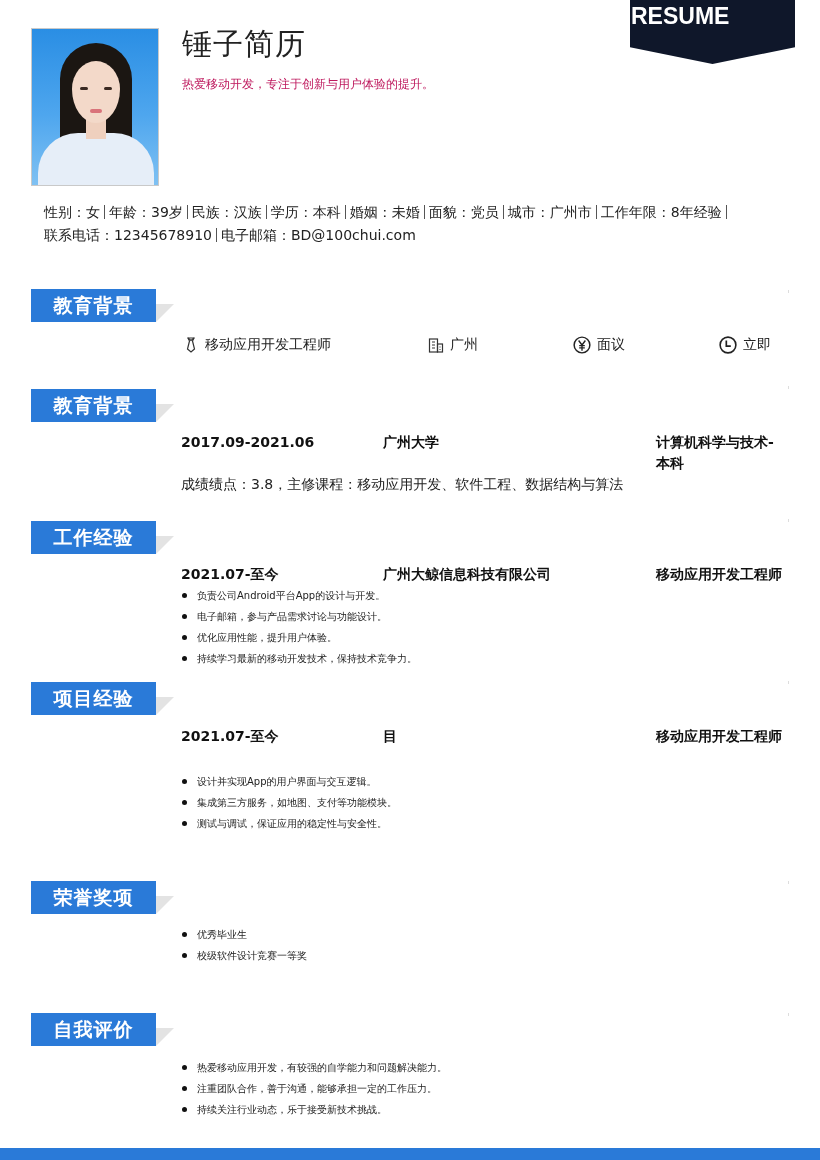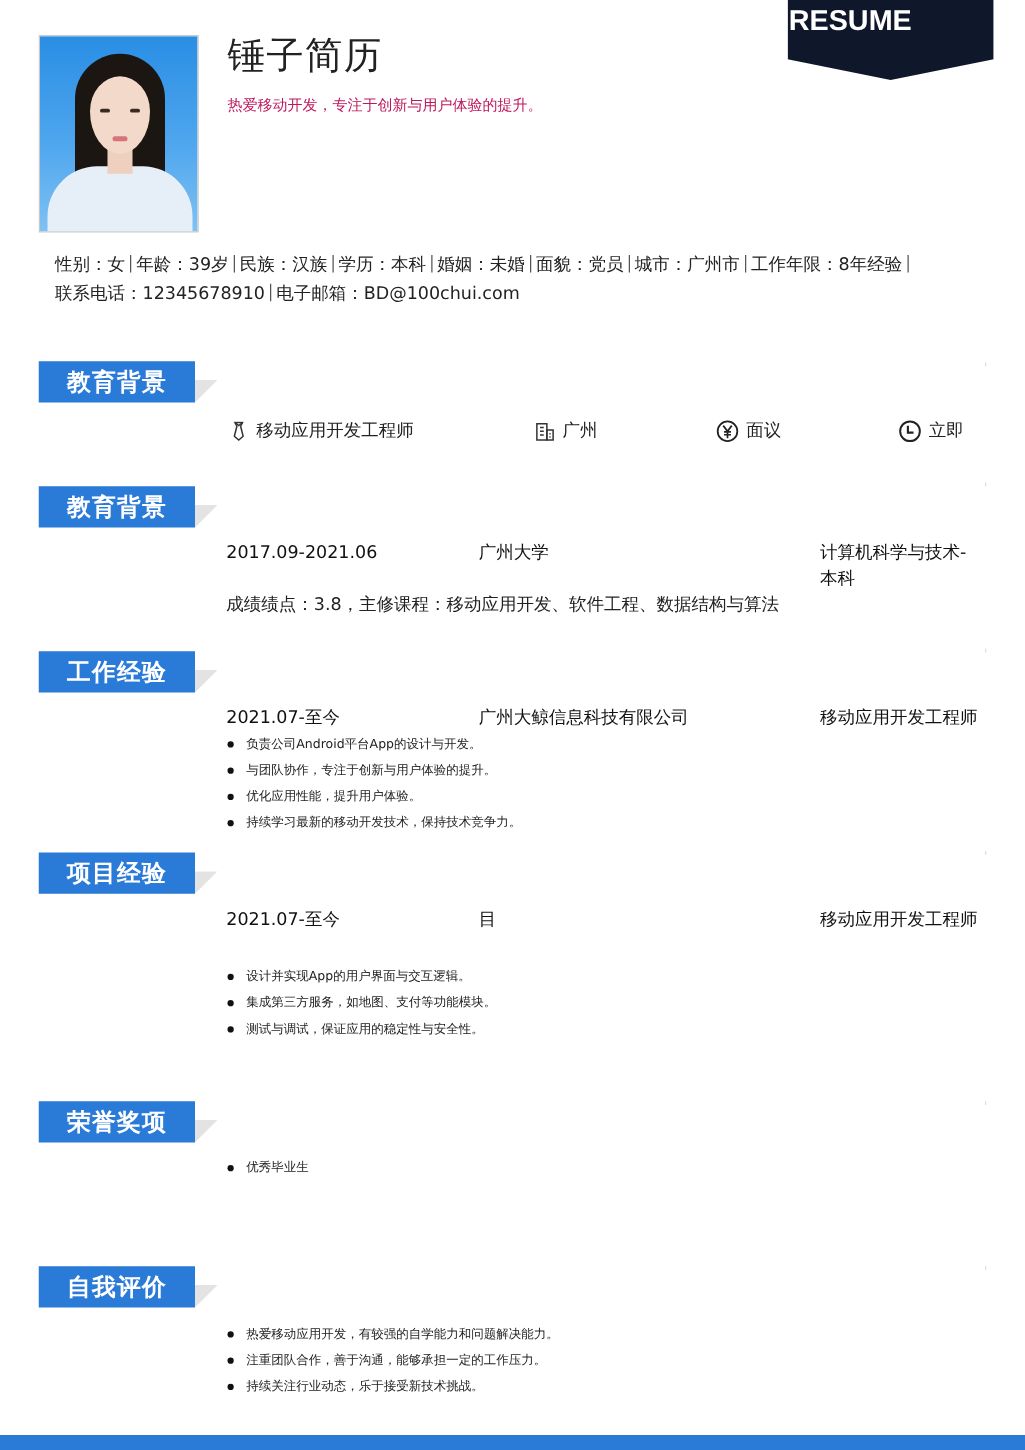--- a/index.html
+++ b/index.html
@@ -41,21 +41,21 @@
   .sec-head span { position:absolute; left: 0; right: 0; top: 4px; text-align:center; color:#fff; font-size: 19px; font-weight: bold; letter-spacing: 1px; }
   .sec-head .shadow {
     position: absolute; left: 125px; top: 15px; width: 18px; height: 18px;
     background: #e3e3e3; clip-path: polygon(0 0, 100% 0, 0 100%);
   }
   .sec-tick { position:absolute; left: 788px; width:1px; height:3px; background:#ddd; }
 
   .intent { position: absolute; top: 336px; font-size: 14px; color: #222; display:flex; align-items:center; gap: 6px; }
   .intent svg { width: 16px; height: 16px; }
 
-  .row-bold { position: absolute; font-size: 14px; font-weight: normal; color: #111; line-height: 21px; }
+  .row-bold { position: absolute; font-size: 14px; font-weight: bold; color: #111; line-height: 21px; }
   .text { position: absolute; font-size: 14px; color: #222; line-height: 21px; }
   ul.bullets { position: absolute; left: 181px; list-style: none; font-size: 10px; color: #222; }
   ul.bullets li { line-height: 21px; padding-left: 16px; position: relative; white-space: nowrap; }
   ul.bullets li::before { content: ""; position: absolute; left: 1px; top: 8px; width: 5px; height: 5px; border-radius: 50%; background: #111; }
 
   .footer-bar { position: absolute; left: 0; top: 1148px; width: 820px; height: 12px; background: #2a7ad8; }
 </style>
 </head>
 <body>
 
@@ -135,21 +135,21 @@
 <div class="sec-head" style="top:521px">
   <span>工作经验</span>
   <div class="shadow"></div>
 </div>
 <div class="sec-tick" style="top:519px"></div>
 <div class="row-bold" style="left:181px; top:564px">2021.07-至今</div>
 <div class="row-bold" style="left:383px; top:564px">广州大鲸信息科技有限公司</div>
 <div class="row-bold" style="left:656px; top:564px">移动应用开发工程师</div>
 <ul class="bullets" style="top:585px">
   <li>负责公司Android平台App的设计与开发。</li>
-  <li>与团队协作，专注于创新与用户体验的提升。</li>
+  <li>电子邮箱，参与产品需求讨论与功能设计。</li>
   <li>优化应用性能，提升用户体验。</li>
   <li>持续学习最新的移动开发技术，保持技术竞争力。</li>
 </ul>
 
 <div class="sec-head" style="top:682px">
   <span>项目经验</span>
   <div class="shadow"></div>
 </div>
 <div class="sec-tick" style="top:681px"></div>
 <div class="row-bold" style="left:181px; top:726px">2021.07-至今</div>
@@ -163,20 +163,21 @@
   <li>测试与调试，保证应用的稳定性与安全性。</li>
 </ul>
 
 <div class="sec-head" style="top:881px">
   <span>荣誉奖项</span>
   <div class="shadow"></div>
 </div>
 <div class="sec-tick" style="top:881px"></div>
 <ul class="bullets" style="top:924px">
   <li>优秀毕业生</li>
+  <li>校级软件设计竞赛一等奖</li>
 </ul>
 
 <div class="sec-head" style="top:1013px">
   <span>自我评价</span>
   <div class="shadow"></div>
 </div>
 <div class="sec-tick" style="top:1013px"></div>
 <ul class="bullets" style="top:1057px">
   <li>热爱移动应用开发，有较强的自学能力和问题解决能力。</li>
   <li>注重团队合作，善于沟通，能够承担一定的工作压力。</li>

